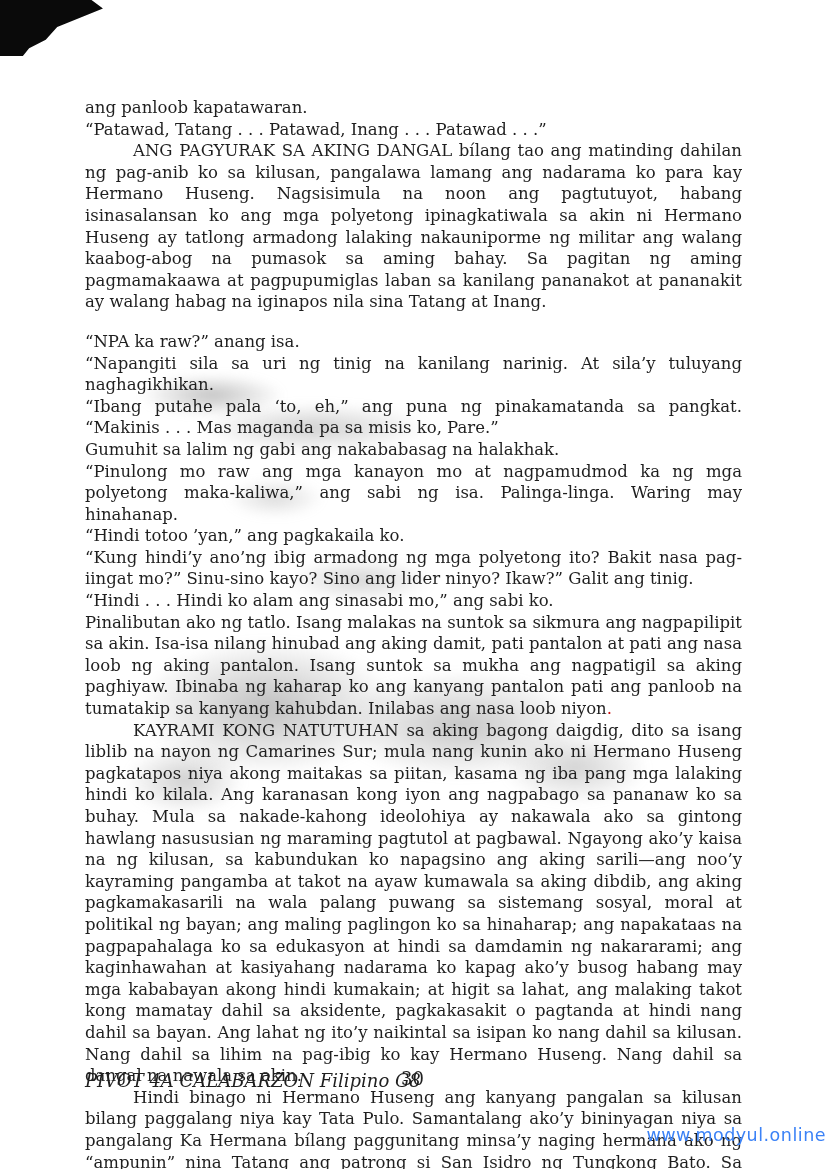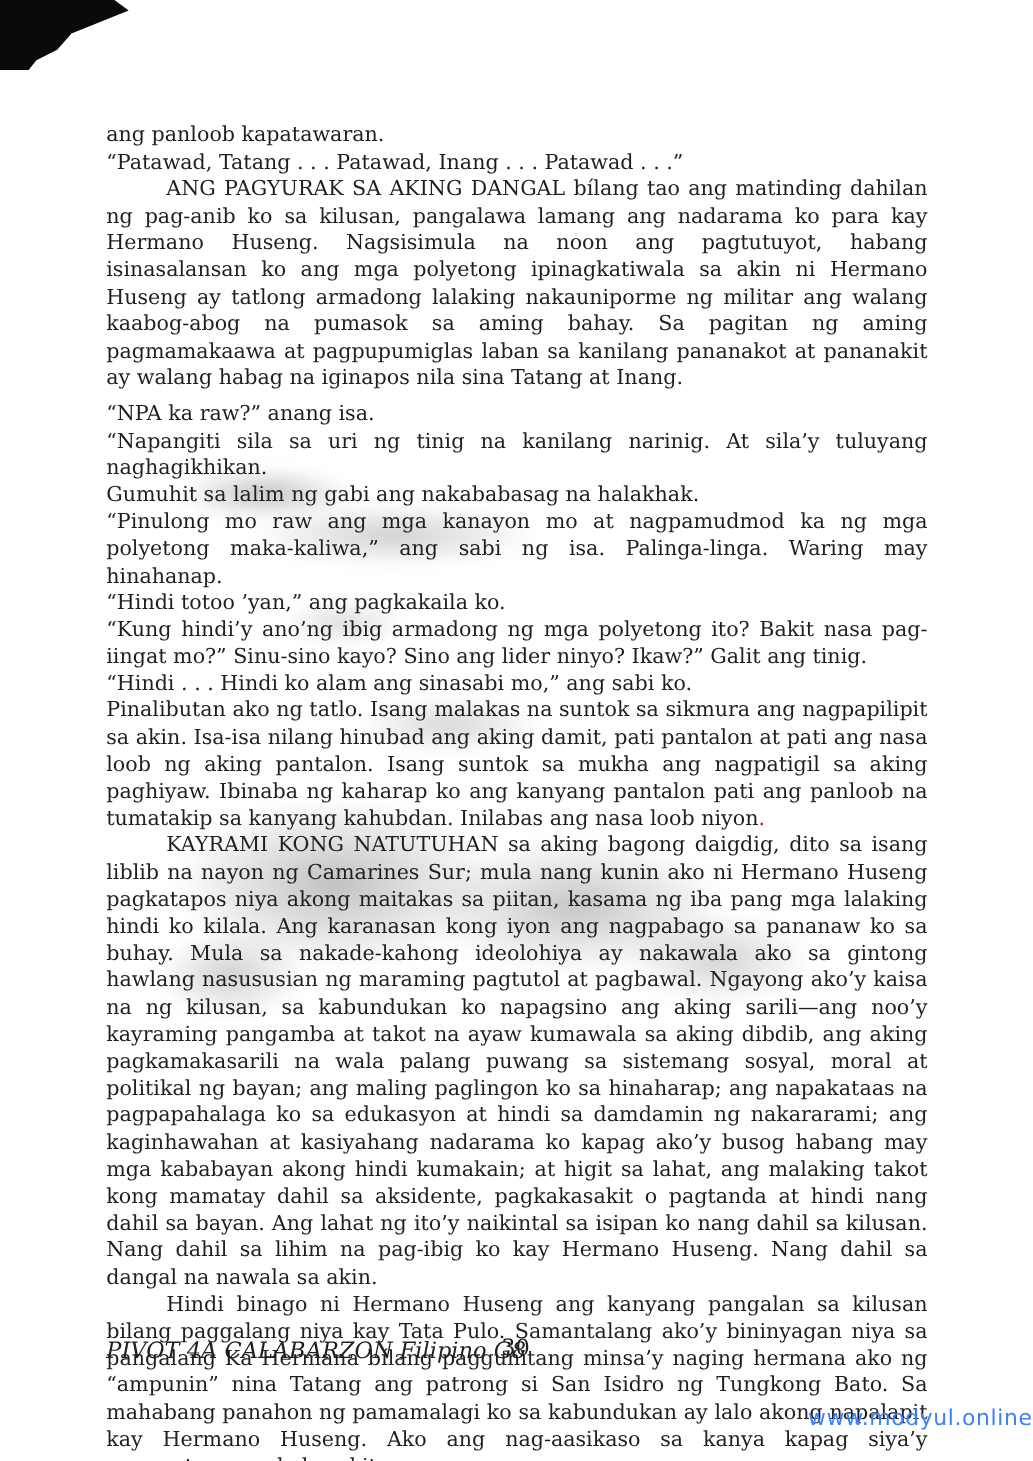--- a/index.html
+++ b/index.html
@@ -49,21 +49,21 @@
     left: 85px;
     top: 97px;
     width: 657px;
     font-size: 16.5px;
     line-height: 21.6px;
     text-align: justify;
     text-justify: inter-word;
     z-index: 1;
   }
   .page-text p { margin: 0; }
-  .gap { margin-top: 7px; }
+  .gap { margin-top: 18px; }
   .gap-lg { margin-top: 10px; }
   .indent { text-indent: 48px; }
 
   .red-dot { color: #cc1111; }
 
   .footer-source {
     position: absolute;
     left: 85px;
     top: 1070px;
     font-style: italic;
@@ -109,20 +109,21 @@
   </div>
 
   <div class="page-text">
     <p>ang panloob kapatawaran.</p>
     <p class="gap">“Patawad, Tatang . . . Patawad, Inang . . . Patawad . . .”</p>
     <p class="gap indent">ANG PAGYURAK SA AKING DANGAL bílang tao ang matinding dahilan ng pag-anib ko sa kilusan, pangalawa lamang ang nadarama ko para kay Hermano Huseng. Nagsisimula na noon ang pagtutuyot, habang isinasalansan ko ang mga polyetong ipinagkatiwala sa akin ni Hermano Huseng ay tatlong armadong lalaking nakauniporme ng militar ang walang kaabog-abog na pumasok sa aming bahay. Sa pagitan ng aming pagmamakaawa at pagpupumiglas laban sa kanilang pananakot at pananakit ay walang habag na iginapos nila sina Tatang at Inang.</p>
 
     <div class="gap">
       <p>“NPA ka raw?” anang isa.</p>
       <p>“Napangiti sila sa uri ng tinig na kanilang narinig. At sila’y tuluyang naghagikhikan.</p>
+      <p>“Ibang putahe pala ‘to, eh,” ang puna ng pinakamatanda sa pangkat. “Makinis . . . Mas maganda pa sa misis ko, Pare.”</p>
       <p>Gumuhit sa lalim ng gabi ang nakababasag na halakhak.</p>
       <p>“Pinulong mo raw ang mga kanayon mo at nagpamudmod ka ng mga polyetong maka-kaliwa,” ang sabi ng isa. Palinga-linga. Waring may hinahanap.</p>
       <p>“Hindi totoo ’yan,” ang pagkakaila ko.</p>
       <p>“Kung hindi’y ano’ng ibig armadong ng mga polyetong ito? Bakit nasa pag-iingat mo?” Sinu-sino kayo? Sino ang lider ninyo? Ikaw?” Galit ang tinig.</p>
       <p>“Hindi . . . Hindi ko alam ang sinasabi mo,” ang sabi ko.</p>
       <p><span>Pinalibutan ako ng tatlo. Isang malakas na suntok sa sikmura ang nagpapilipit sa akin. Isa-isa nilang hinubad ang aking damit, pati pantalon at pati ang nasa loob ng aking pantalon. Isang suntok sa mukha ang nagpatigil sa aking paghiyaw. Ibinaba ng kaharap ko ang kanyang pantalon pati ang panloob na tumatakip sa kanyang kahubdan. Inilabas ang nasa loob niyon</span><span class="red-dot">.</span></p>
     </div>
 
     <p class="gap indent">KAYRAMI KONG NATUTUHAN sa aking bagong daigdig, dito sa isang liblib na nayon ng Camarines Sur; mula nang kunin ako ni Hermano Huseng pagkatapos niya akong maitakas sa piitan, kasama ng iba pang mga lalaking hindi ko kilala. Ang karanasan kong iyon ang nagpabago sa pananaw ko sa buhay. Mula sa nakade-kahong ideolohiya ay nakawala ako sa gintong hawlang nasususian ng maraming pagtutol at pagbawal. Ngayong ako’y kaisa na ng kilusan, sa kabundukan ko napagsino ang aking sarili—ang noo’y kayraming pangamba at takot na ayaw kumawala sa aking dibdib, ang aking pagkamakasarili na wala palang puwang sa sistemang sosyal, moral at politikal ng bayan; ang maling paglingon ko sa hinaharap; ang napakataas na pagpapahalaga ko sa edukasyon at hindi sa damdamin ng nakararami; ang kaginhawahan at kasiyahang nadarama ko kapag ako’y busog habang may mga kababayan akong hindi kumakain; at higit sa lahat, ang malaking takot kong mamatay dahil sa aksidente, pagkakasakit o pagtanda at hindi nang dahil sa bayan. Ang lahat ng ito’y naikintal sa isipan ko nang dahil sa kilusan. Nang dahil sa lihim na pag-ibig ko kay Hermano Huseng. Nang dahil sa dangal na nawala sa akin.</p>
     <p class="gap-lg indent">Hindi binago ni Hermano Huseng ang kanyang pangalan sa kilusan bilang paggalang niya kay Tata Pulo. Samantalang ako’y bininyagan niya sa pangalang Ka Hermana bílang paggunitang minsa’y naging hermana ako ng “ampunin” nina Tatang ang patrong si San Isidro ng Tungkong Bato. Sa mahabang panahon ng pamamalagi ko sa kabundukan ay lalo akong napalapit kay Hermano Huseng. Ako ang nag-aasikaso sa kanya kapag siya’y nagugutom, nagkakasakit o</p>

